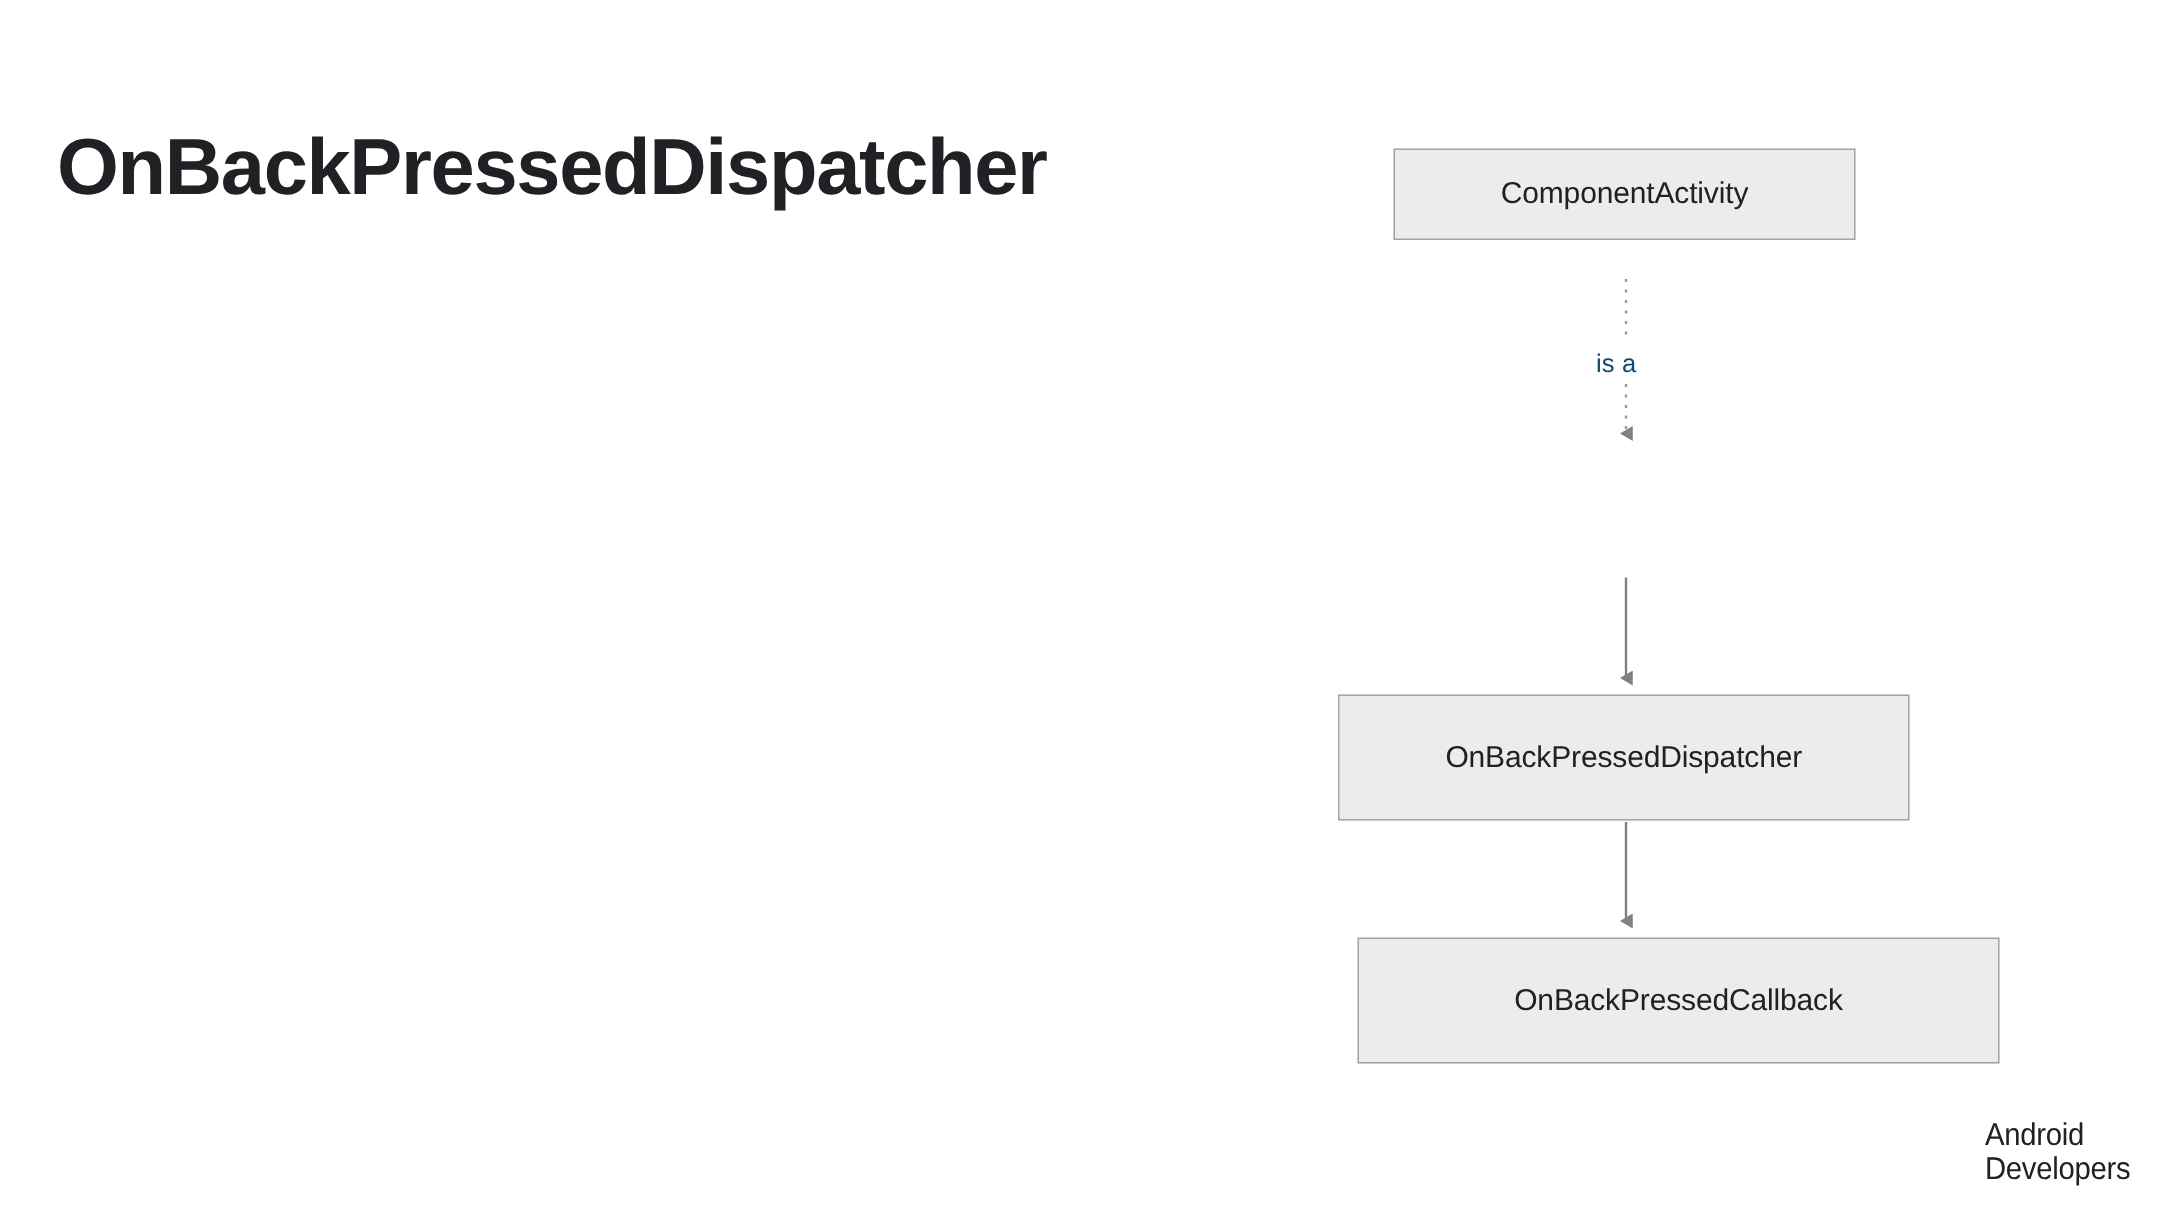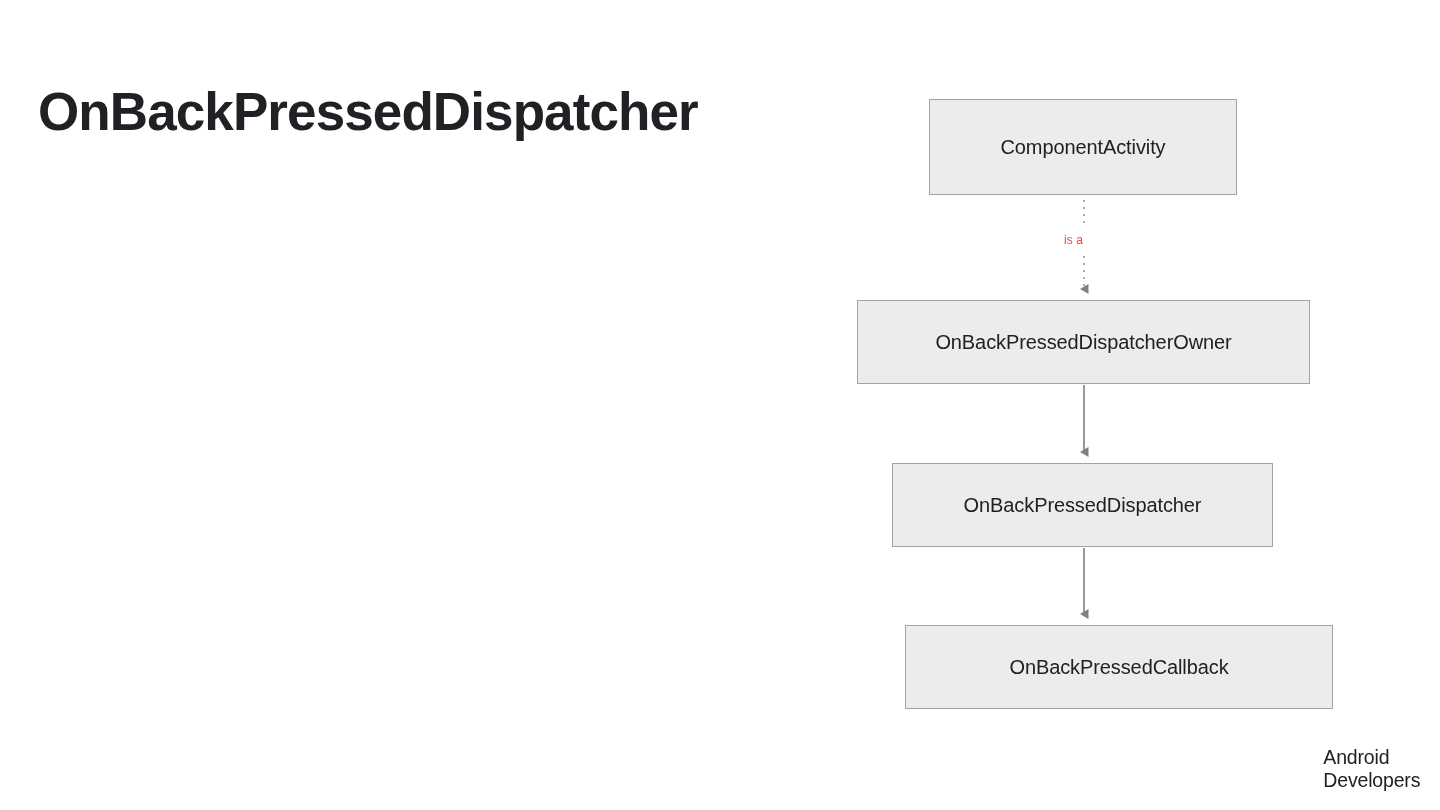--- a/index.html
+++ b/index.html
@@ -58,21 +58,21 @@
     font-size: 20px;
     font-weight: 400;
     letter-spacing: -0.1px;
     white-space: nowrap;
   }
 
   #node-component-activity {
     left: 929px;
     top: 99px;
     width: 308px;
-    height: 96px;
+    height: 61px;
   }
   #node-dispatcher-owner {
     left: 857px;
     top: 300px;
     width: 453px;
     height: 84px;
   }
   #node-dispatcher {
     left: 892px;
     top: 463px;
@@ -81,22 +81,22 @@
   }
   #node-callback {
     left: 905px;
     top: 625px;
     width: 428px;
     height: 84px;
   }
 
   .edge-label {
     position: absolute;
-    color: #ef4444;
-    font-size: 12px;
+    color: #0c4a6e;
+    font-size: 17px;
     font-weight: 400;
     letter-spacing: 0.1px;
     background: #ffffff;
     padding: 1px 6px;
     white-space: nowrap;
   }
   #edge-label-is-a {
     left: 1058px;
     top: 232px;
   }
@@ -143,21 +143,20 @@
       <line x1="1084" y1="385" x2="1084" y2="452" stroke="#808080" stroke-width="1.6" marker-end="url(#arrowhead)"></line>
     </g>
 
     <g>
       <line x1="1084" y1="548" x2="1084" y2="614" stroke="#808080" stroke-width="1.6" marker-end="url(#arrowhead)"></line>
     </g>
   </svg>
 
   <div class="node-box" id="node-component-activity">ComponentActivity</div>
 
-  <div class="node-box" id="node-dispatcher-owner">OnBackPressedDispatcherOwner</div>
 
   <div class="node-box" id="node-dispatcher">OnBackPressedDispatcher</div>
 
   <div class="node-box" id="node-callback">OnBackPressedCallback</div>
 
   <div class="edge-label" id="edge-label-is-a">is a</div>
 
 </div>
 
 <div class="brand-lockup">

